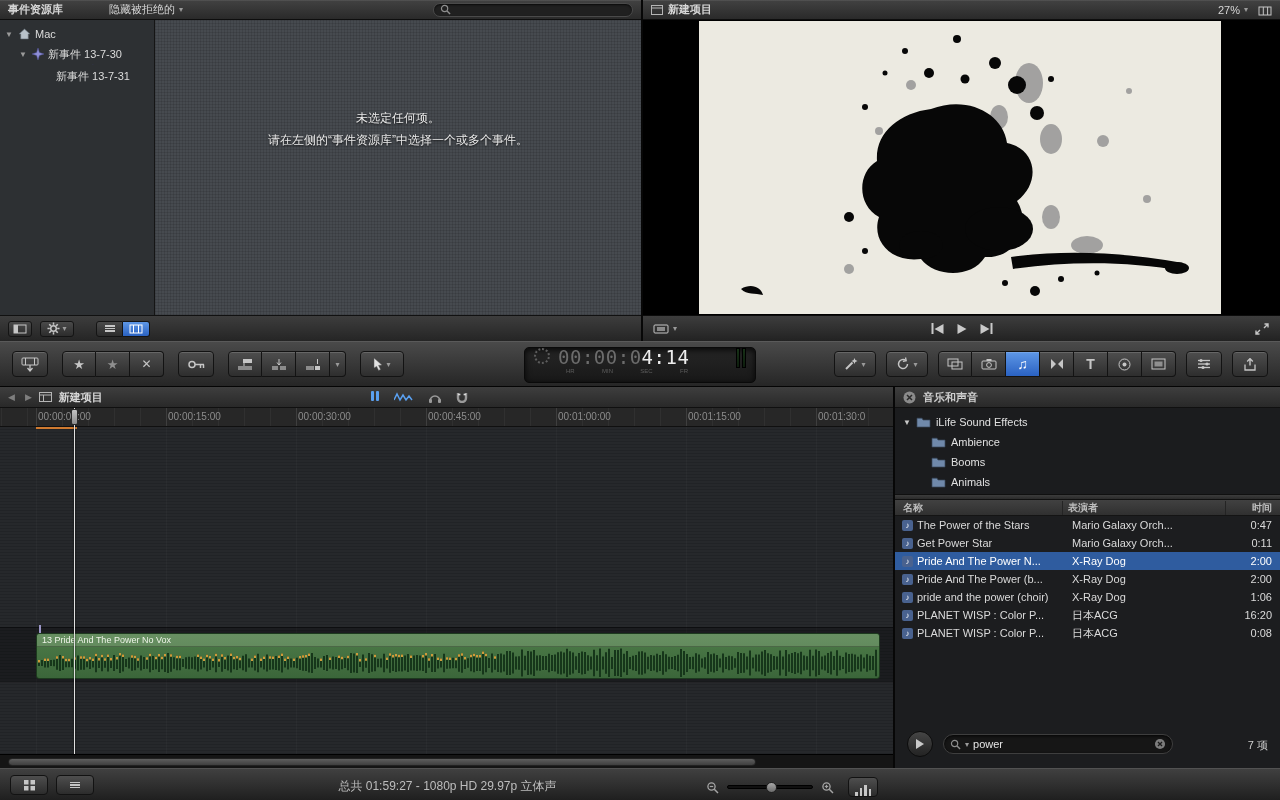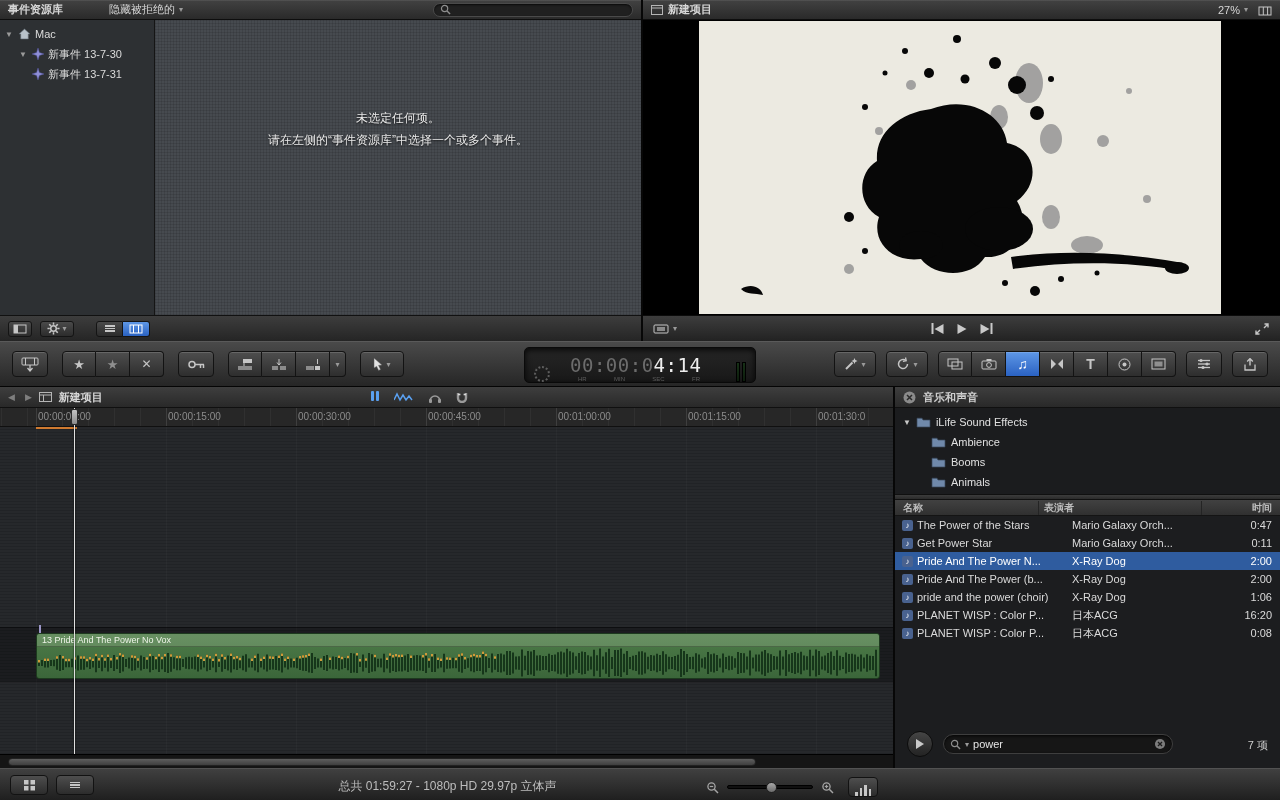--- a/index.html
+++ b/index.html
@@ -58,21 +58,21 @@
   .tri-l { width:0; height:0; border-right:9px solid #c9c9c9; border-top:5.5px solid transparent; border-bottom:5.5px solid transparent; }
   .tr-bar { width:2px; height:11px; background:#c9c9c9; }
 
   
   .main-toolbar { position:absolute; top:341px; left:0; width:1280px; height:46px;
     background:linear-gradient(#4a4a4a,#262626); border-top:1px solid #5a5a5a; border-bottom:1px solid #050505; }
   .mt-left { position:absolute; left:12px; top:9px; display:flex; align-items:center; gap:14px; }
   .mt-right { position:absolute; right:12px; top:9px; display:flex; align-items:center; gap:10px; }
   .dashboard { position:absolute; left:50%; top:5px; transform:translateX(-50%); width:232px; height:36px;
     background:linear-gradient(#262626,#181818); border:1px solid #0a0a0a; border-radius:5px;
-    box-shadow:inset 0 2px 6px rgba(0,0,0,.85); display:flex; align-items:flex-end; padding:0 9px; gap:20px; }
+    box-shadow:inset 0 2px 6px rgba(0,0,0,.85); display:flex; align-items:flex-start; padding:0 9px; gap:8px; }
   .tc-ring { width:16px; height:16px; border:2px dotted #5d5d5d; border-radius:50%; flex:none; }
   .tc-digits { font-family:"DejaVu Sans Mono",monospace; font-size:19px; color:#6c6c6c; letter-spacing:.5px; line-height:19px; }
   .tc-digits .bright { color:#ededed; }
   .tc-units { display:flex; justify-content:space-between; width:138px; padding:0 8px; font-size:6px; color:#5d5d5d; }
   .meters { margin-left:auto; display:flex; gap:2px; }
   .meters i { display:block; width:4px; height:20px; background:linear-gradient(#173117,#0d1d0d); border:1px solid #000; }
 
   
   .bottom { position:absolute; top:387px; left:0; width:1280px; height:381px; display:flex; }
   .timeline-panel { width:895px; flex:none; display:flex; flex-direction:column; border-right:2px solid #070707; background:#232528; }
@@ -114,21 +114,21 @@
 
   
   .music-panel { flex:1; display:flex; flex-direction:column; background:#1c1d1f; }
   .mu-header { height:21px; flex:none; background:linear-gradient(#3e3e3e,#292929); border-bottom:1px solid #101010;
     display:flex; align-items:center; gap:7px; padding:0 8px; font-size:11px; font-weight:bold; }
   .mu-folders { height:86px; flex:none; background:#1b1c1e; padding-top:4px; font-size:11px; }
   .f-row { display:flex; align-items:center; height:20px; gap:5px; color:#e0e0e0; }
   .splitter { height:6px; flex:none; background:linear-gradient(#3c3c3c,#2b2b2b); border-top:1px solid #101010; border-bottom:1px solid #101010; }
   .mu-thead { height:16px; flex:none; display:flex; align-items:center; background:linear-gradient(#414141,#303030);
     border-bottom:1px solid #141414; font-size:10px; font-weight:bold; color:#bdbdbd; }
-  .mu-thead .c1 { width:144px; padding-left:8px; border-right:1px solid #242424; }
+  .mu-thead .c1 { width:168px; padding-left:8px; border-right:1px solid #242424; }
   .mu-thead .c2 { width:163px; padding-left:5px; border-right:1px solid #242424; }
   .mu-thead .c3 { flex:1; text-align:right; padding-right:8px; }
   .mu-rows { flex:none; }
   .mrow { display:flex; align-items:center; height:18px; font-size:11px; color:#dadada; }
   .mrow.selected { background:#2f5c9f; color:#fff; }
   .note-badge { width:11px; height:11px; flex:none; margin:0 4px 0 7px; border-radius:2px; background:#49628f;
     color:#fff; font-size:8px; line-height:11px; text-align:center; }
   .m-name { width:150px; flex:none; overflow:hidden; text-overflow:ellipsis; white-space:nowrap; }
   .m-artist { width:163px; flex:none; padding-left:5px; overflow:hidden; white-space:nowrap; }
   .m-time { flex:1; text-align:right; padding-right:8px; }
@@ -187,21 +187,21 @@
             </svg>
             <span>Mac</span>
           </div>
           <div class="tree-row" style="padding-left:18px;">
             <span class="disc">▼</span>
             <svg class="icon" width="12" height="12" viewBox="0 0 12 12">
               <path d="M6,0 L7.4,4.6 L12,6 L7.4,7.4 L6,12 L4.6,7.4 L0,6 L4.6,4.6 Z" fill="#8f8fd8" stroke="#55549e" stroke-width="0.5"></path>
             </svg>
             <span>新事件 13-7-30</span>
           </div>
-          <div class="tree-row" style="padding-left:32px;">
+          <div class="tree-row" style="padding-left:32px;flex-direction:column;">
             <svg class="icon" width="12" height="12" viewBox="0 0 12 12">
               <path d="M6,0 L7.4,4.6 L12,6 L7.4,7.4 L6,12 L4.6,7.4 L0,6 L4.6,4.6 Z" fill="#8f8fd8" stroke="#55549e" stroke-width="0.5"></path>
             </svg>
             <span>新事件 13-7-31</span>
           </div>
         </aside>
 
         <div class="ev-empty texture">
           <span>未选定任何项。</span>
           <span>请在左侧的“事件资源库”中选择一个或多个事件。</span>

